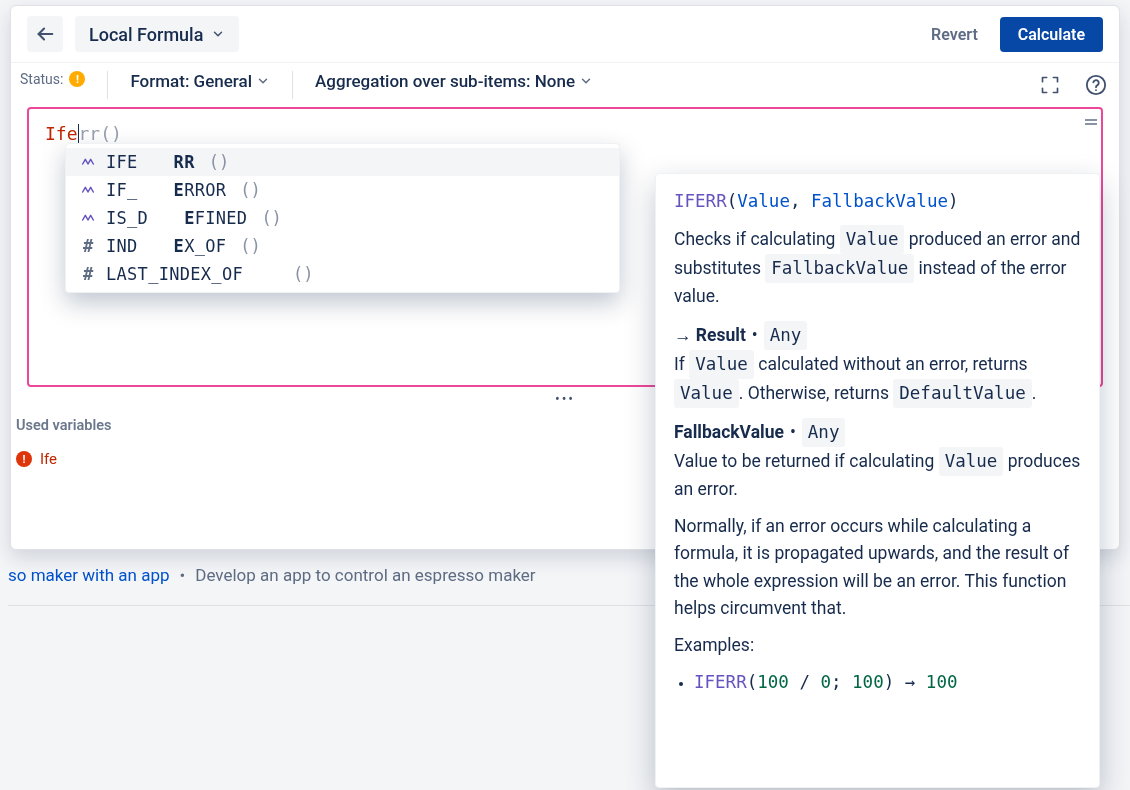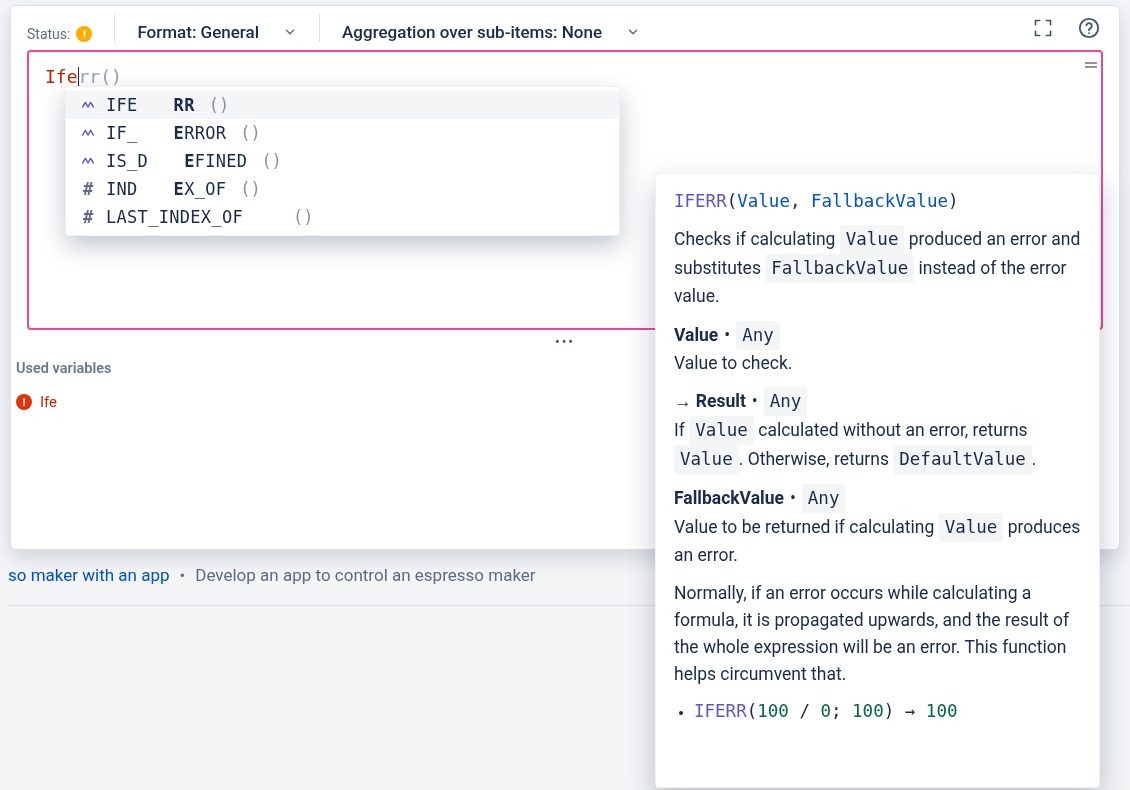--- a/index.html
+++ b/index.html
@@ -86,22 +86,22 @@
     color: #fff;
     font-weight: 600;
     font-size: 16px;
     padding: 8px 18px;
     border-radius: 4px;
     cursor: pointer;
   }
   
   .toolbar {
     display: flex;
-    align-items: flex-end;
-    padding: 8px 16px;
+    align-items: flex-start;
+    padding: 8px 9px;
     gap: 18px;
     font-size: 17px;
   }
   .toolbar .tb-group {
     display: flex; align-items: center; gap: 6px;
   }
   .toolbar .sep {
     width: 1px; height: 28px;
     background: #dfe1e6;
     margin: 0 4px;
@@ -109,21 +109,21 @@
   .status-label { color: #5e6c84; font-size: 14px; }
   .warn-dot {
     width: 16px; height: 16px;
     border-radius: 50%;
     background: #ffab00;
     color: #fff;
     font-size: 11px;
     font-weight: 700;
     display: flex; align-items: center; justify-content: center;
   }
-  .tb-btn { color: #172b4d; font-weight: 500; cursor: pointer; display:flex; align-items:center; gap:24px;}
+  .tb-btn { color: #172b4d; font-weight: 500; cursor: pointer; display:flex; align-items:center; gap:4px;}
   .tb-right {
     margin-left: auto;
     display: flex;
     align-items: center;
     gap: 18px;
   }
   .icon-btn {
     width: 28px; height: 28px;
     display: flex; align-items: center; justify-content: center;
     cursor: pointer;
@@ -241,20 +241,37 @@
   <div class="background-text">
     <div class="background-row">
       <span class="bg-link">so maker with an app</span>
       <span>•</span>
       <span>Develop an app to control an espresso maker</span>
     </div>
   </div>
 
   <div class="panel">
 
+    <div class="header">
+      <div class="back-btn">
+        <svg width="22" height="22" viewBox="0 0 24 24" fill="none" stroke="#42526e" stroke-width="2.2" stroke-linecap="round" stroke-linejoin="round">
+            <line x1="20" y1="12" x2="5" y2="12"></line>
+            <polyline points="11 18 5 12 11 6"></polyline>
+          </svg>
+      </div>
+      <div class="title-btn">
+        <span>Local Formula</span>
+        <svg width="14" height="14" viewBox="0 0 24 24" fill="none" stroke="#42526e" stroke-width="2.5" stroke-linecap="round" stroke-linejoin="round">
+            <polyline points="6 9 12 15 18 9"></polyline>
+          </svg>
+      </div>
+      <div class="flex-spacer"></div>
+      <div class="revert-btn">Revert</div>
+      <div class="calculate-btn">Calculate</div>
+    </div>
 
     <div class="toolbar">
       <div class="tb-group">
         <span class="status-label">Status:</span>
         <span class="warn-dot">!</span>
       </div>
       <div class="sep"></div>
       <div class="tb-btn">
         <span>Format: General</span>
         <svg width="14" height="14" viewBox="0 0 24 24" fill="none" stroke="#5e6c84" stroke-width="2.5" stroke-linecap="round" stroke-linejoin="round">
@@ -347,31 +364,28 @@
   </div>
 
   <div class="doc-panel">
     <div class="mono">
       <span class="sig-fn">IFERR</span>(<span class="sig-arg">Value</span>, <span class="sig-arg">FallbackValue</span>)
     </div>
     <p>
       <span>Checks if calculating </span><span class="type-tag">Value</span><span> produced an error and substitutes </span><span class="type-tag">FallbackValue</span><span> instead of the error value.</span>
     </p>
     <p>
-      <span class="hdr">Value</span><span class="bull">•</span><span class="type-tag">Any</span><br>
-      <span>Value to check.</span>
-    </p>
-    <p>
       <span>→</span> <span class="hdr">Result</span><span class="bull">•</span><span class="type-tag">Any</span><br>
       <span>If </span><span class="type-tag">Value</span><span> calculated without an error, returns </span><span class="type-tag">Value</span><span>. Otherwise, returns </span><span class="type-tag">DefaultValue</span><span>.</span>
     </p>
     <p>
       <span class="hdr">FallbackValue</span><span class="bull">•</span><span class="type-tag">Any</span><br>
       <span>Value to be returned if calculating </span><span class="type-tag">Value</span><span> produces an error.</span>
     </p>
     <p>Normally, if an error occurs while calculating a formula, it is propagated upwards, and the result of the whole expression will be an error. This function helps circumvent that.</p>
+    <p>Examples:</p>
     <ul class="examples">
       <li class="mono">
         <span class="sig-fn">IFERR</span>(<span class="sig-num">100</span> / <span class="sig-num">0</span>; <span class="sig-num">100</span>) → <span class="sig-num">100</span>
       </li>
     </ul>
   </div>
 </div>
 
 </body></html>

